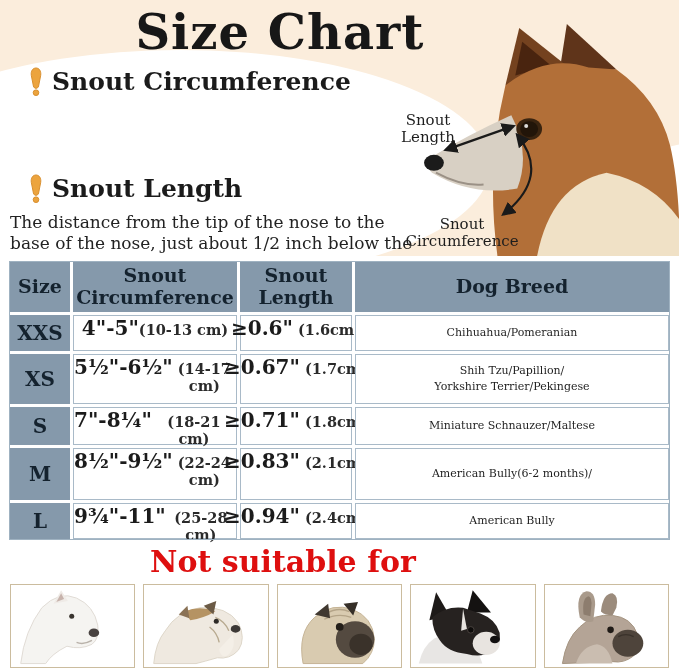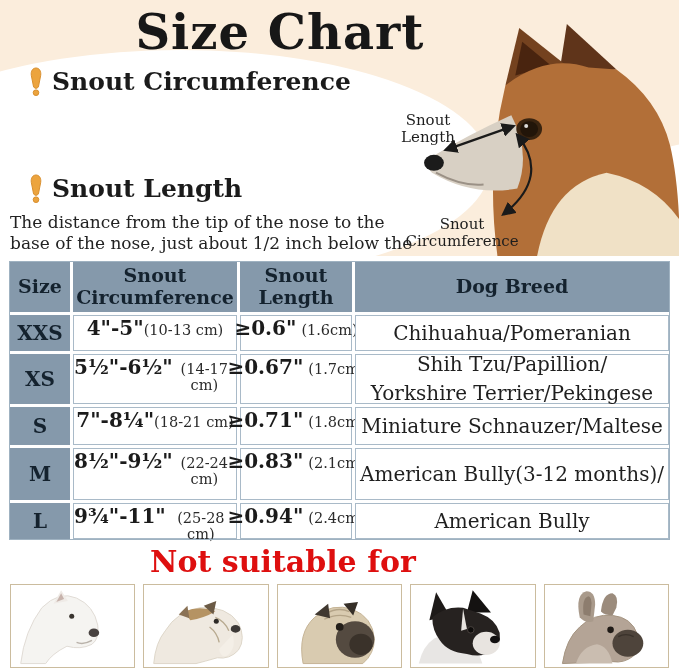--- a/index.html
+++ b/index.html
@@ -33,23 +33,23 @@
     display:grid; grid-template-columns:60px 164px 112px 1fr;
     grid-template-rows:50px 36px 50px 38px 52px 36px; gap:3px;
     background:#fff; outline:1px solid #9FB2C1; }
   .cell { display:flex; align-items:center; justify-content:center; text-align:center; flex-direction:column; }
   .cell.blue { background:#8599AB; }
   .cell.white { background:#fff; border:1px solid #A9BAC8; }
   .th { font-size:19px; font-weight:bold; color:#14222E; line-height:1.15; padding:0 15px; }
   .size-lbl { font-size:20px; font-weight:bold; color:#14222E; }
   .meas { flex-direction:row; align-items:baseline; }
   .meas .in { font-size:20px; font-weight:bold; color:#1b1b1b; }
-  .meas .cm { font-size:14.5px; color:#2a2a2a; }
+  .meas .cm { font-size:14.5px; color:#2a2a2a;font-weight:bold; }
   .meas.len .cm { margin-left:5px; }
-  .breed { font-size:20px; color:#1f1f1f; line-height:1.45; padding:0 4px; }
+  .breed { font-size:11px; color:#1f1f1f; line-height:1.45; padding:0 4px; }
 
   .not-suitable { position:absolute; left:0; top:544px; width:566px; text-align:center;
     font-size:30px; font-weight:bold; color:#DE0F0F; }
 
   .photo-row { position:absolute; left:10px; top:584px; width:659px; height:84px; display:flex; gap:8px; }
   .photo-box { flex:1 1 0; background:#fff; border:1px solid #CBBC9E; padding:2px; }
   .photo-box svg { width:100%; height:100%; display:block; }
 </style>
 </head>
 <body>
@@ -154,21 +154,21 @@
     <div class="cell blue size-lbl">M</div>
     <div class="cell white meas">
       <span class="in">8½"-9½"</span>
         <span class="cm">(22-24 cm)</span>
     </div>
     <div class="cell white meas len">
       <span class="in">≥0.83"</span>
         <span class="cm">(2.1cm)</span>
     </div>
     <div class="cell white breed">
-      <div>American Bully(3-12 months)/</div>
+      <div>American Bully(6-2 months)/</div>
     </div>
 
     <div class="cell blue size-lbl">L</div>
     <div class="cell white meas">
       <span class="in">9¾"-11"</span>
         <span class="cm">(25-28 cm)</span>
     </div>
     <div class="cell white meas len">
       <span class="in">≥0.94"</span>
         <span class="cm">(2.4cm)</span>

